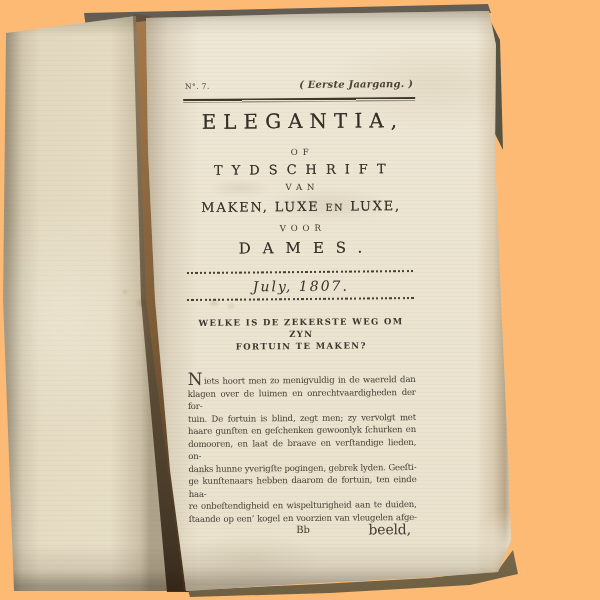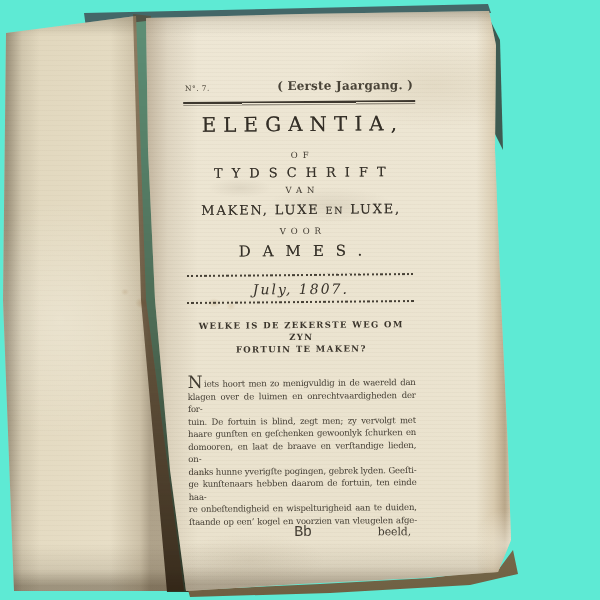--- a/index.html
+++ b/index.html
@@ -1,18 +1,18 @@
 <!DOCTYPE html>
 <html><head>
 <meta charset="utf-8">
 <style>
   html,body{margin:0;padding:0;background:#000;}
   .stage{
     position:relative;width:600px;height:600px;overflow:hidden;
-    background:#5eead4;
+    background:#fdba74;
     font-family:"DejaVu Serif","Liberation Serif",serif;
   }
   
   .top-board{
     position:absolute;inset:0;
     clip-path:polygon(84px 13px,488px 4px,491px 13px,146px 21px,86px 28px);
     background:#3e464d;opacity:.8;filter:blur(.6px);
   }
   
   .facing-page{
@@ -70,21 +70,21 @@
       linear-gradient(#eee7d5,#e9e1cc);
   }
   
   .col{
     position:absolute;left:185px;top:79px;width:228px;
     color:#3a342b;
     transform:rotate(-0.5deg);transform-origin:114px 0;
   }
   .hdr{display:flex;justify-content:space-between;align-items:baseline;
        font-size:7.5px;color:#494337;letter-spacing:.4px;}
-  .hdr .vol{font-weight:bold;font-size:12px;letter-spacing:.2px;}
+  .hdr .vol{font-style:italic;font-weight:bold;font-size:10px;letter-spacing:.2px;}
   .rule-double{margin:8px -2px 0;height:4px;
     background:linear-gradient(180deg,#3d372e 0 2px,transparent 2px 3px,rgba(61,55,46,.45) 3px 4px);}
   .t1{margin-top:8px;font-size:20px;line-height:22px;letter-spacing:7px;text-indent:7px;
       text-align:center;color:#332e26;text-shadow:0 0 .5px rgba(51,46,38,.6);}
   .t-small{font-size:8.5px;line-height:9px;letter-spacing:5px;text-indent:5px;
       text-align:center;color:#3d372e;}
   .of{margin-top:16px;}
   .t2{margin-top:6px;font-size:13px;line-height:14px;letter-spacing:9px;text-indent:9px;
       text-align:center;color:#353028;text-shadow:0 0 .5px rgba(51,46,38,.55);}
   .t3{margin-top:7px;font-size:13px;line-height:15px;letter-spacing:1.8px;text-indent:2px;
@@ -99,22 +99,22 @@
   .rule-dotted.b{margin-top:3px;}
   .date{margin-top:4px;font-style:italic;font-size:14px;line-height:18px;letter-spacing:2px;
       text-align:center;color:#39332b;}
   .art-h{margin-top:16px;font-size:8.5px;line-height:12px;letter-spacing:1.4px;
       text-align:center;font-weight:bold;color:#3b352c;}
   .body{margin-top:22px;font-size:8.5px;line-height:12.5px;letter-spacing:-.15px;
       color:#423c32;text-align:justify;}
   .bline{text-align:justify;text-align-last:justify;white-space:normal;}
   .dropcap{font-size:17px;line-height:0;letter-spacing:.5px;margin-right:1px;position:relative;top:1px;}
   .sigrow{position:relative;height:13px;margin-top:0;}
-  .sigrow .sig{position:absolute;left:50%;transform:translateX(-50%);font-size:15px;font-family:Liberation Mono, monospace;}
-  .sigrow .catch{position:absolute;right:6px;font-size:11px;margin-left:16px;}
+  .sigrow .sig{position:absolute;left:50%;transform:translateX(-50%);font-size:10px;}
+  .sigrow .catch{position:absolute;right:6px;font-size:14px;margin-left:16px;}
 </style>
 </head>
 <body>
 
 <div class="stage">
   <div class="top-board"></div>
   <div class="facing-page"></div>
   <div class="gutter"></div>
   <div class="page-stack"></div>
   <div class="corner-sliver"></div>

